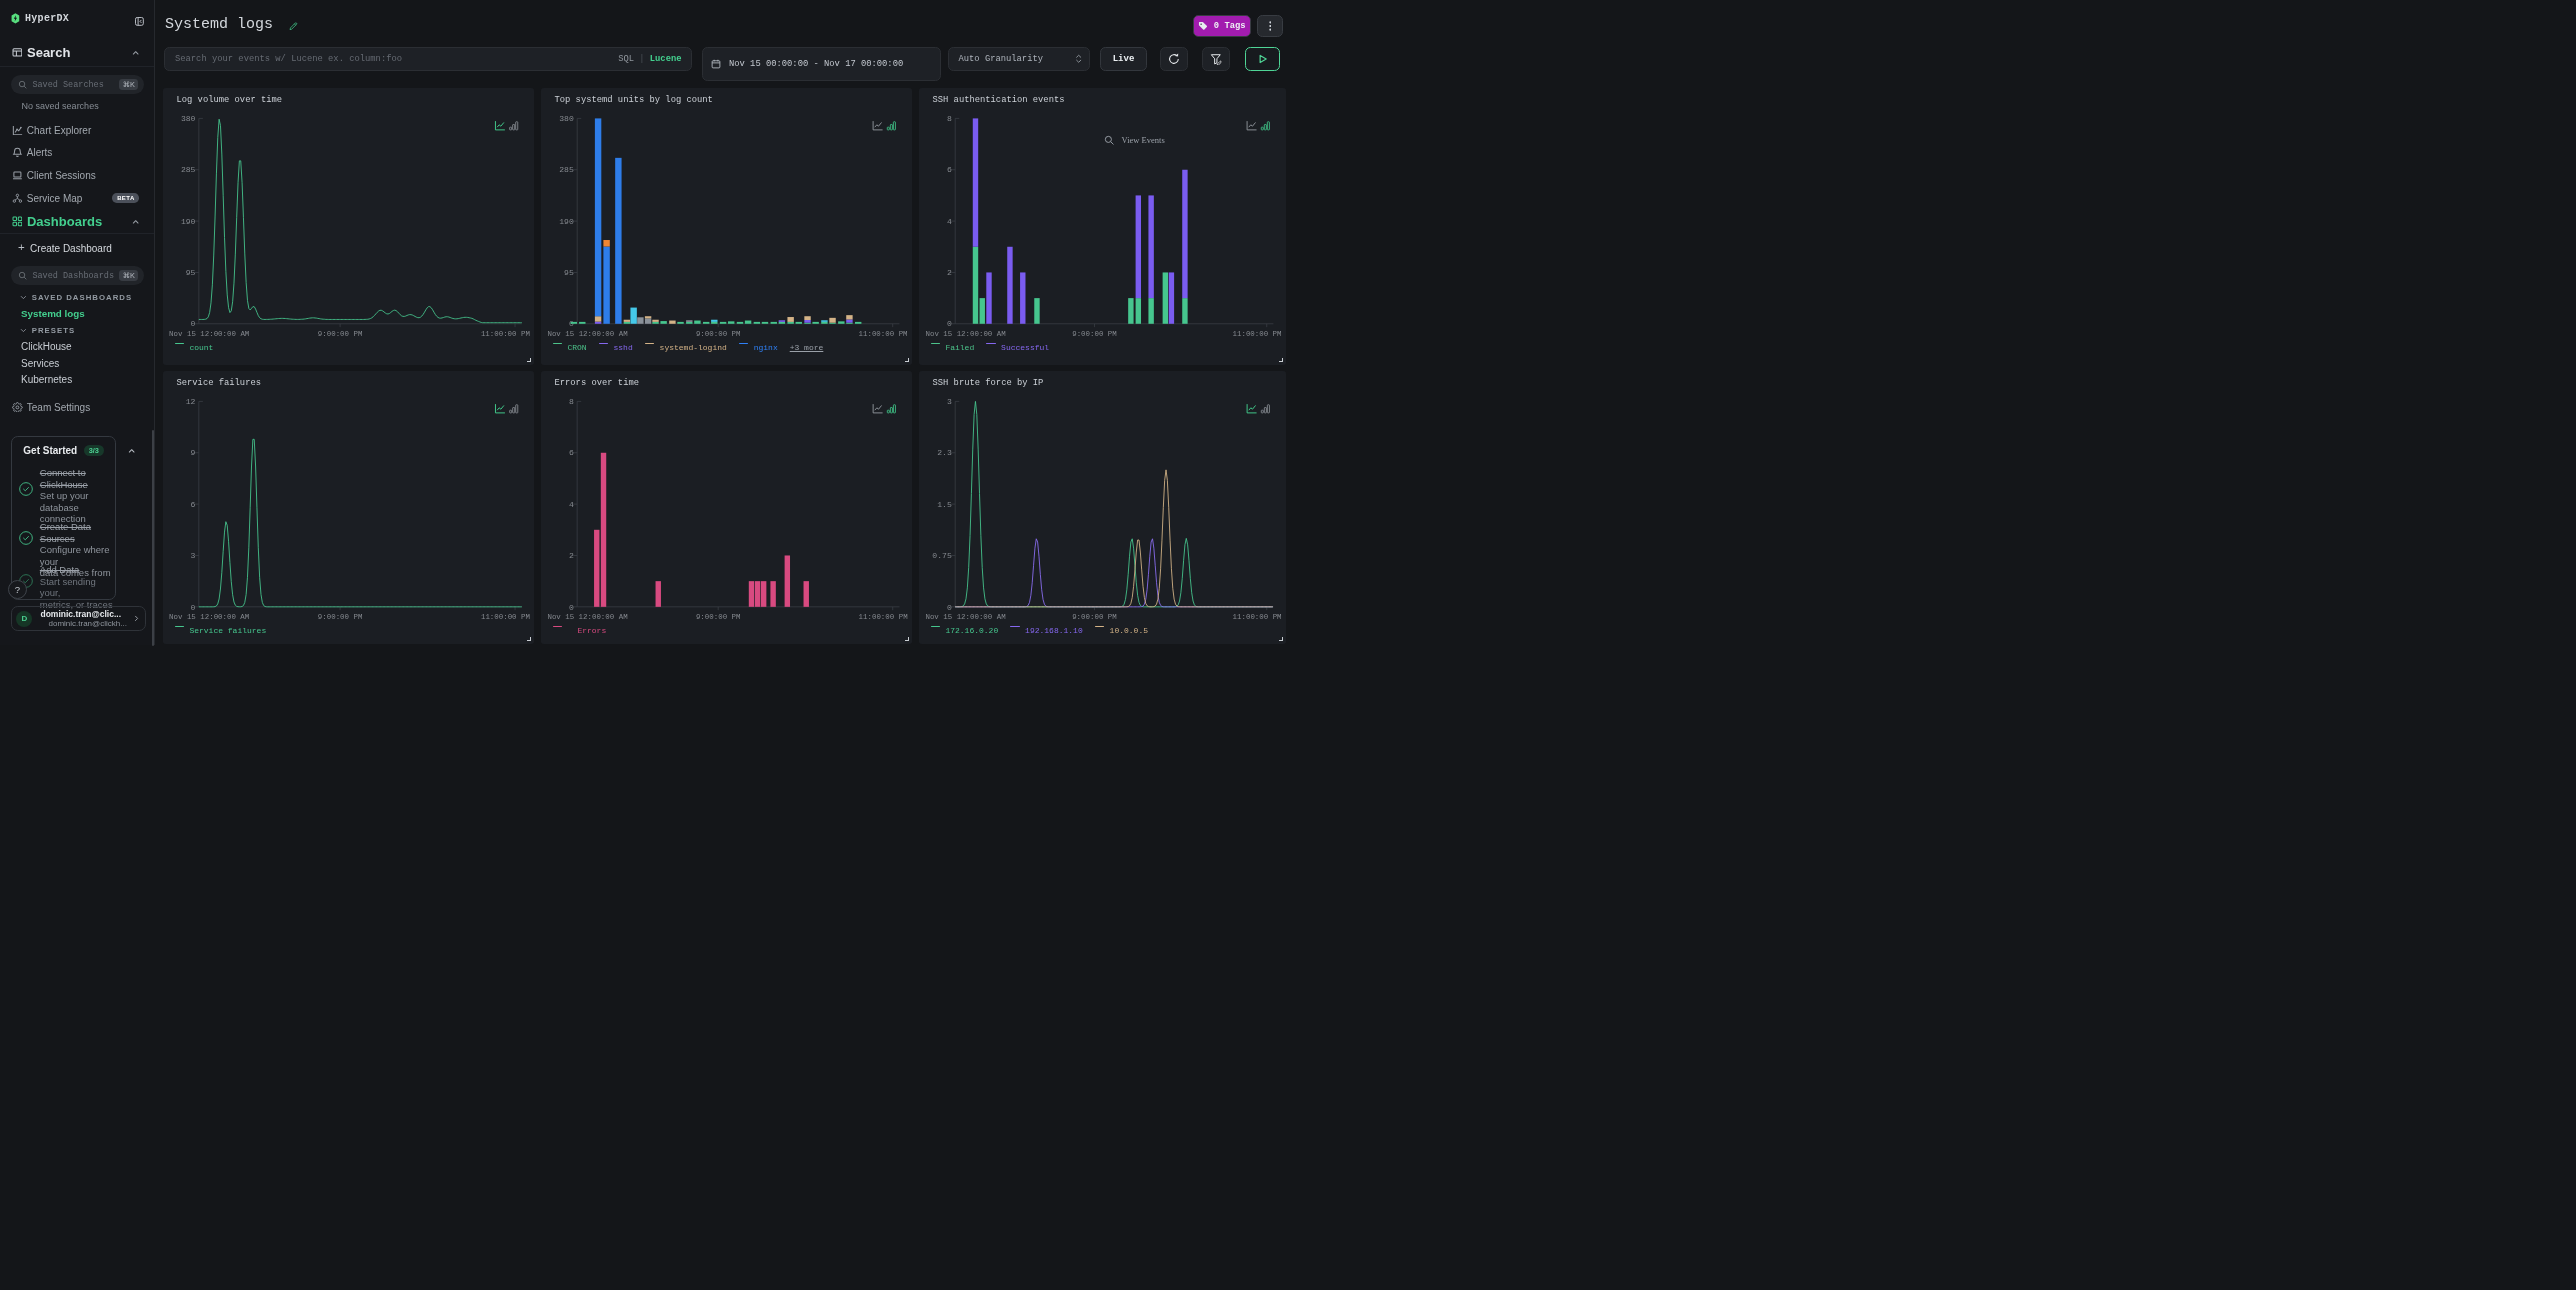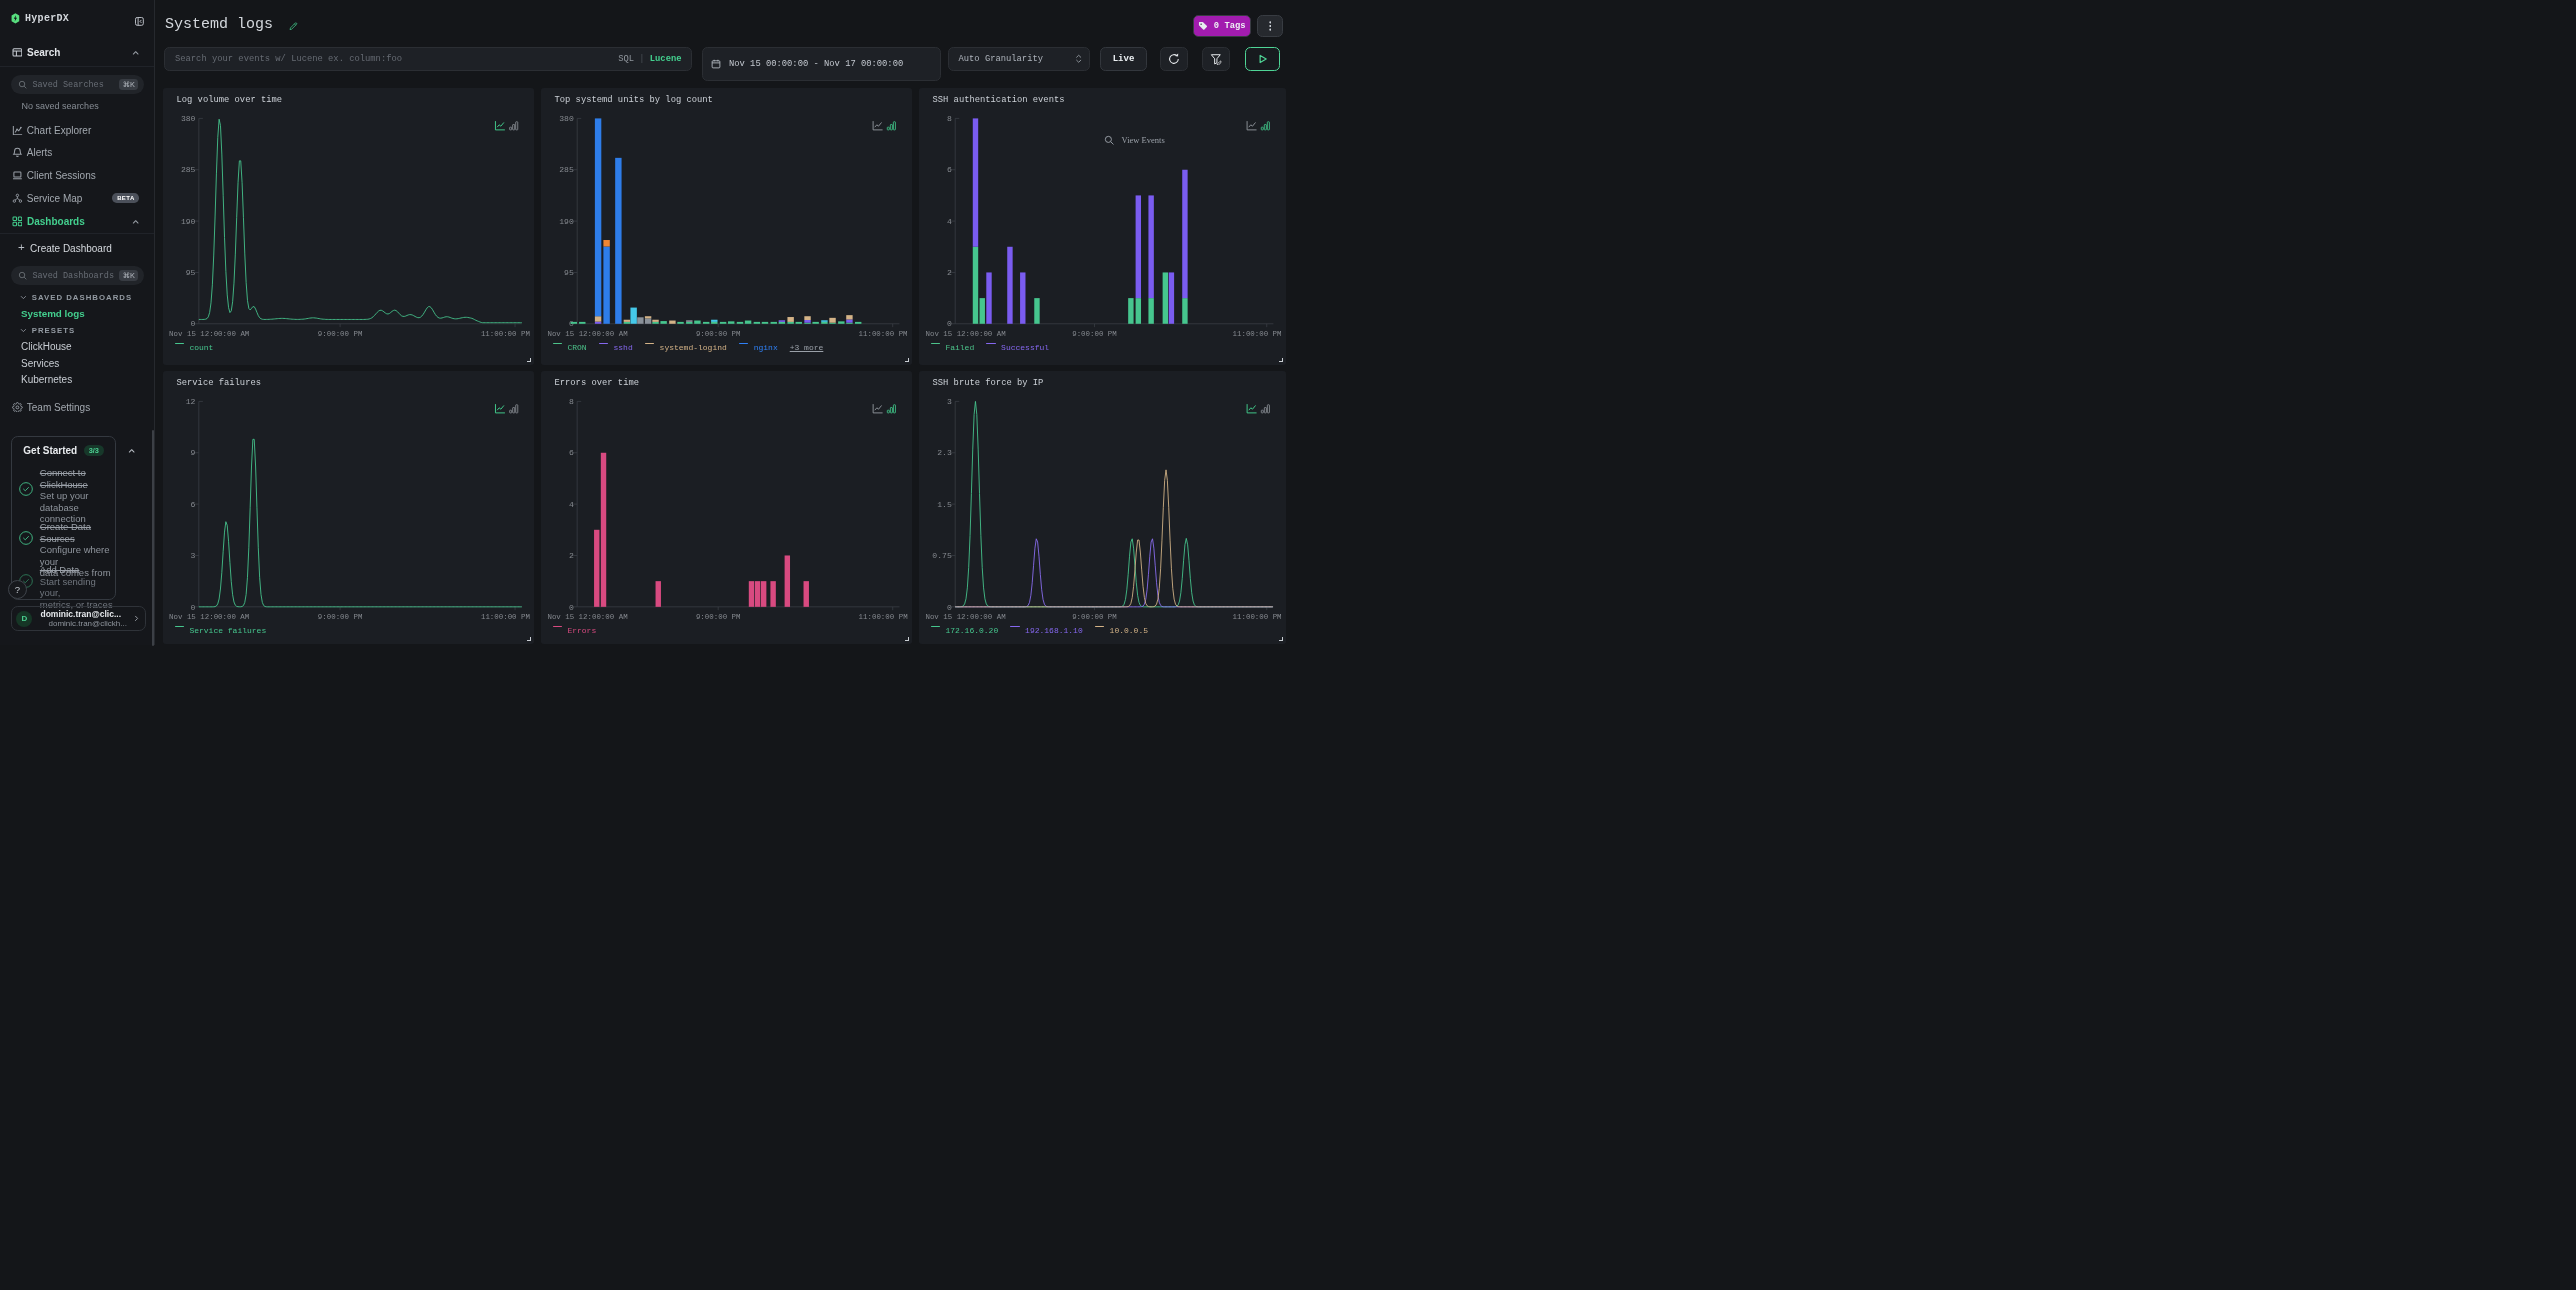--- a/index.html
+++ b/index.html
@@ -4,21 +4,21 @@
 * { margin:0; padding:0; box-sizing:border-box; }
 html,body { width:1288px; height:645px; background:#141619; overflow:hidden;
   font-family:"Liberation Sans",sans-serif; }
 aside { position:absolute; left:0; top:0; width:155px; height:645px;
   background:#15171b; border-right:0.7px solid #26292e; z-index:5; }
 .logo-row { position:absolute; left:10.8px; top:13px; display:flex; align-items:center; gap:5.4px; }
 .logoname { font-family:"Liberation Mono",monospace; font-weight:bold; font-size:10px; color:#d3d7dc; letter-spacing:0.3px; }
 .collapse { position:absolute; left:124px; top:2.7px; }
 .sec { position:absolute; left:11.5px; height:23px; display:flex; align-items:center; width:133px; }
 .sic { width:10.8px; height:10.8px; margin-right:4.7px; display:flex; }
-.slab { font-size:10px; font-weight:600; color:#e2e5e9; }
+.slab { font-size:13px; font-weight:600; color:#e2e5e9; }
 .schev { margin-left:auto; margin-right:5.4px; display:flex; }
 .divider { position:absolute; left:0; width:100%; border-top:0.7px solid #202329; }
 .pill { position:absolute; left:10.8px; width:133px; height:19px; background:#212429; border-radius:10px;
   display:flex; align-items:center; padding:0 5.4px 0 7.4px; gap:4.7px; }
 .pilltxt { font-family:"Liberation Mono",monospace; font-size:8.5px; color:#686d75; flex:1; white-space:nowrap; overflow:hidden; }
 .kbd { font-size:7.4px; color:#b4b9c0; background:#383c43; padding:1px 3.4px; border-radius:3.4px; }
 .nosav { position:absolute; left:21.6px; top:101px; font-size:9px; color:#878d95; }
 .nav { position:absolute; left:12px; height:22px; display:flex; align-items:center; font-size:10px; color:#a3a9b0; width:132px; }
 .nic { width:10.8px; height:10.8px; margin-right:4px; display:flex; }
 .plus { font-size:11.5px; color:#b9bec5; margin:0 5.4px 1.4px 6px; }
@@ -604,21 +604,21 @@
     </g>
     <g transform="translate(512,50)">
       <rect x="0" y="8" width="3" height="4" rx="0.75" fill="none" stroke="#43cf8e" stroke-width="1.2"></rect>
       <rect x="4.5" y="4" width="3" height="8" rx="0.75" fill="none" stroke="#43cf8e" stroke-width="1.2"></rect>
       <rect x="9" y="0" width="3" height="12" rx="0.75" fill="none" stroke="#43cf8e" stroke-width="1.2"></rect>
     </g>
     </svg>
   <div class="legend" style="top:255px">
       <span class="lgi">
         <i style="background:#d84a80"></i>
-        <span style="color:#d84a80;">Errors</span>
+        <span style="color:#d84a80;margin-left:10px;">Errors</span>
       </span>
     </div>
   <div class="rsz"></div>
 </section>
 <section class="panel" style="left:919px;top:371px;width:367px;height:273px">
   <div class="ptitle">SSH brute force by IP</div>
   <svg class="chart" width="367" height="273" viewBox="0 0 542 404">
       <line x1="53" y1="45" x2="53" y2="349" stroke="#3f434a" stroke-width="1"></line>
       <line x1="53" y1="349" x2="524" y2="349" stroke="#3f434a" stroke-width="1"></line>
       <line x1="53" y1="45" x2="59" y2="45" stroke="#3f434a" stroke-width="1"></line>

